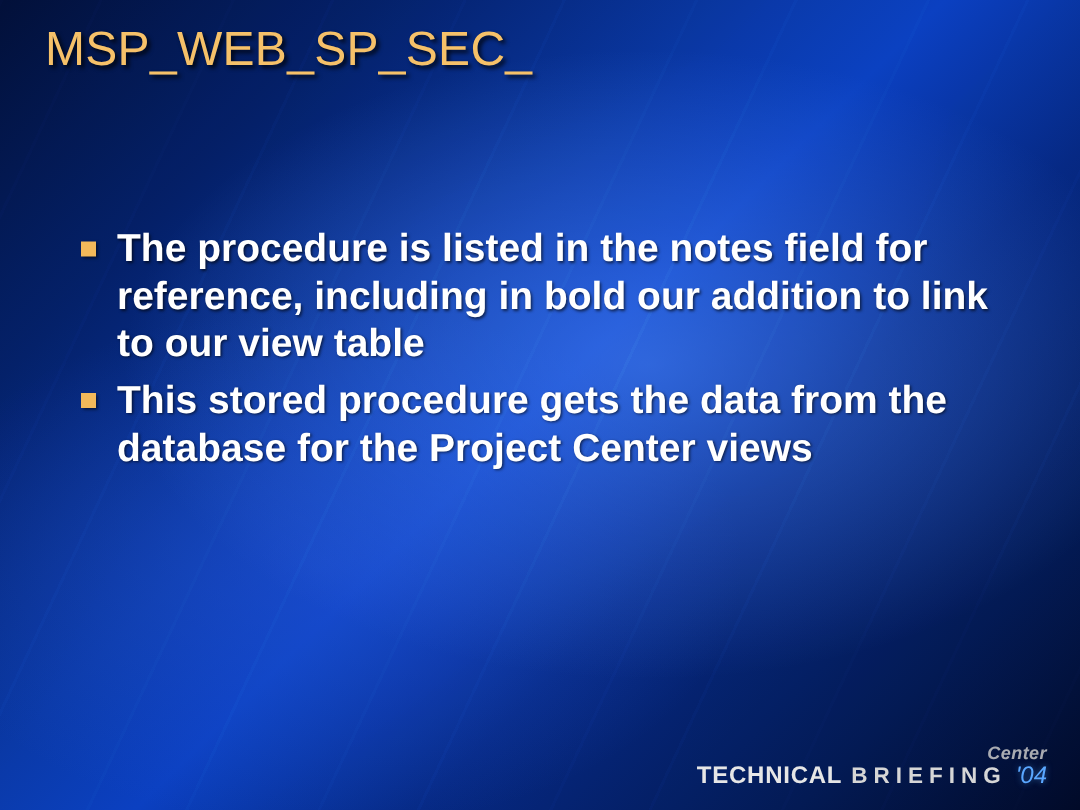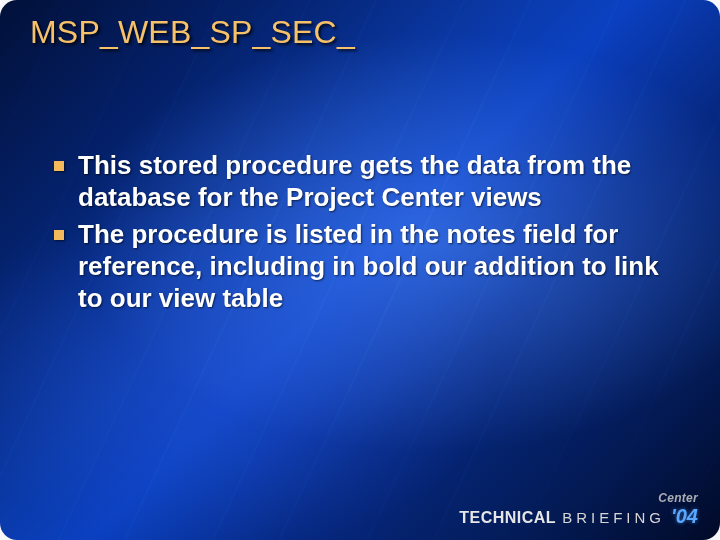--- a/index.html
+++ b/index.html
@@ -12,21 +12,20 @@
   }
   .slide {
     position: relative;
     width: 720px;
     height: 540px;
     background:
       radial-gradient(ellipse 500px 300px at 60% 45%, rgba(80,140,255,0.55), rgba(0,0,0,0) 70%),
       radial-gradient(ellipse 400px 250px at 30% 70%, rgba(40,90,220,0.45), rgba(0,0,0,0) 70%),
       linear-gradient(135deg, #02103a 0%, #04216b 20%, #0a3aa8 40%, #0b42c2 50%, #062a86 65%, #031a55 85%, #010a28 100%);
     background-color: #041d5a;
-    border-radius: 17px;
   }
   
   .slide::before {
     content: "";
     position: absolute;
     inset: 0;
     background: repeating-linear-gradient(115deg,
       rgba(255,255,255,0.04) 0px,
       rgba(255,255,255,0.04) 2px,
       rgba(0,0,40,0.05) 2px,
@@ -104,51 +103,51 @@
   }
   .footer-tech {
     font-family: Arial, Helvetica, sans-serif;
     font-weight: 900;
     font-size: 16px;
     letter-spacing: 0.5px;
     color: #e6e6e6;
   }
   .footer-brief {
     font-family: Arial, Helvetica, sans-serif;
-    font-weight: 400;
+    font-weight: 700;
     font-size: 15px;
     letter-spacing: 4px;
     color: #d6d6d6;
   }
   .footer-year {
     font-family: Arial, Helvetica, sans-serif;
-    font-weight: 700;
+    font-weight: 400;
     font-style: italic;
-    font-size: 20px;
+    font-size: 16px;
     color: #5aa7ff;
     text-shadow: 0 0 4px rgba(90,167,255,0.5);
   }
 </style>
 </head>
 <body>
 
 <div class="slide">
 
   <div class="title-block">
     <div>MSP_WEB_SP_SEC_</div>
   </div>
 
   <div class="content">
     <div class="bullet-item">
       <span class="bullet-marker"></span>
-      <span>This stored procedure gets the data from the database for the Project Center views</span>
+      <span>The procedure is listed in the notes field for reference, including in bold our addition to link to our view table</span>
     </div>
     <div class="bullet-item">
       <span class="bullet-marker"></span>
-      <span>The procedure is listed in the notes field for reference, including in bold our addition to link to our view table</span>
+      <span>This stored procedure gets the data from the database for the Project Center views</span>
     </div>
   </div>
 
   <div class="footer">
     <div class="footer-project">Center</div>
     <div class="footer-line2">
       <span class="footer-tech">TECHNICAL</span>
       <span class="footer-brief">BRIEFING</span>
       <span class="footer-year">'04</span>
     </div>

